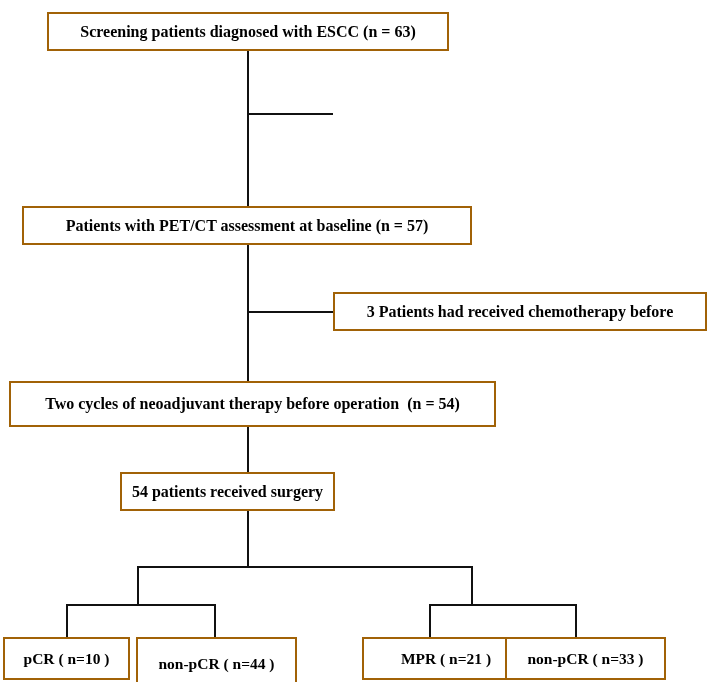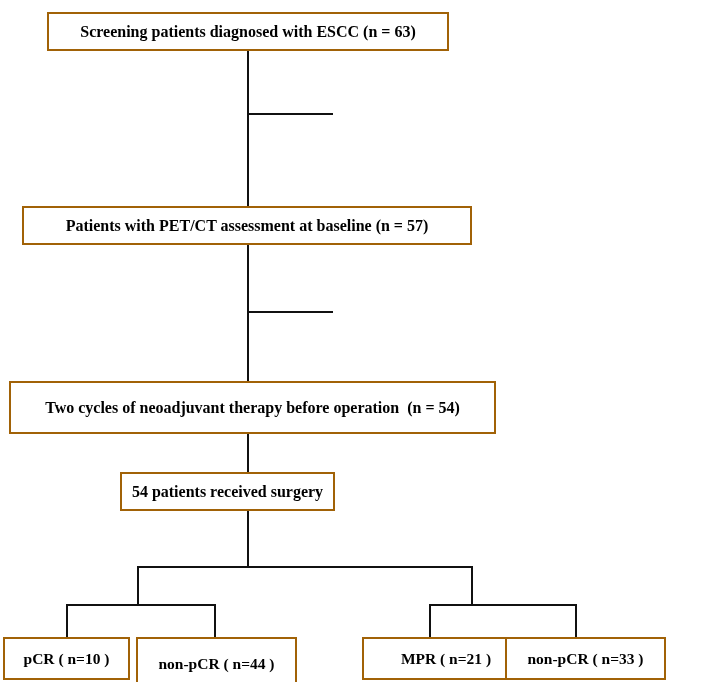--- a/index.html
+++ b/index.html
@@ -70,22 +70,23 @@
 
   <div class="connector h-line" style="left:429px; top:604px; width:148px;"></div>
   <div class="connector v-line" style="left:429px; top:604px; height:33px;"></div>
   <div class="connector v-line" style="left:575px; top:604px; height:33px;"></div>
 
   <div class="node" style="left:47px; top:12px; width:402px; height:39px;">Screening patients diagnosed with ESCC (n = 63)</div>
 
 
   <div class="node" style="left:22px; top:206px; width:450px; height:39px;">Patients with PET/CT assessment at baseline (n = 57)</div>
 
+  <div class="node" style="left:333px; top:292px; width:374px; height:39px;">3 Patients had received chemotherapy before</div>
 
-  <div class="node" style="left:9px; top:381px; width:487px; height:53px;">Two cycles of neoadjuvant therapy before operation  (n = 54)</div>
+  <div class="node" style="left:9px; top:381px; width:487px; height:46px;">Two cycles of neoadjuvant therapy before operation  (n = 54)</div>
 
   <div class="node" style="left:120px; top:472px; width:215px; height:39px;">54 patients received surgery</div>
 
   <div class="node node-sm" style="left:3px; top:637px; width:127px; height:43px;">pCR ( n=10 )</div>
 
   <div class="node node-sm" style="left:136px; top:637px; width:161px; height:54px;">non-pCR ( n=44 )</div>
 
   <div class="node node-sm" style="left:362px; top:637px; width:160px; height:43px;padding-left:8px;">MPR ( n=21 )</div>
 
   <div class="node node-sm" style="left:505px; top:637px; width:161px; height:43px;">non-pCR ( n=33 )</div>

